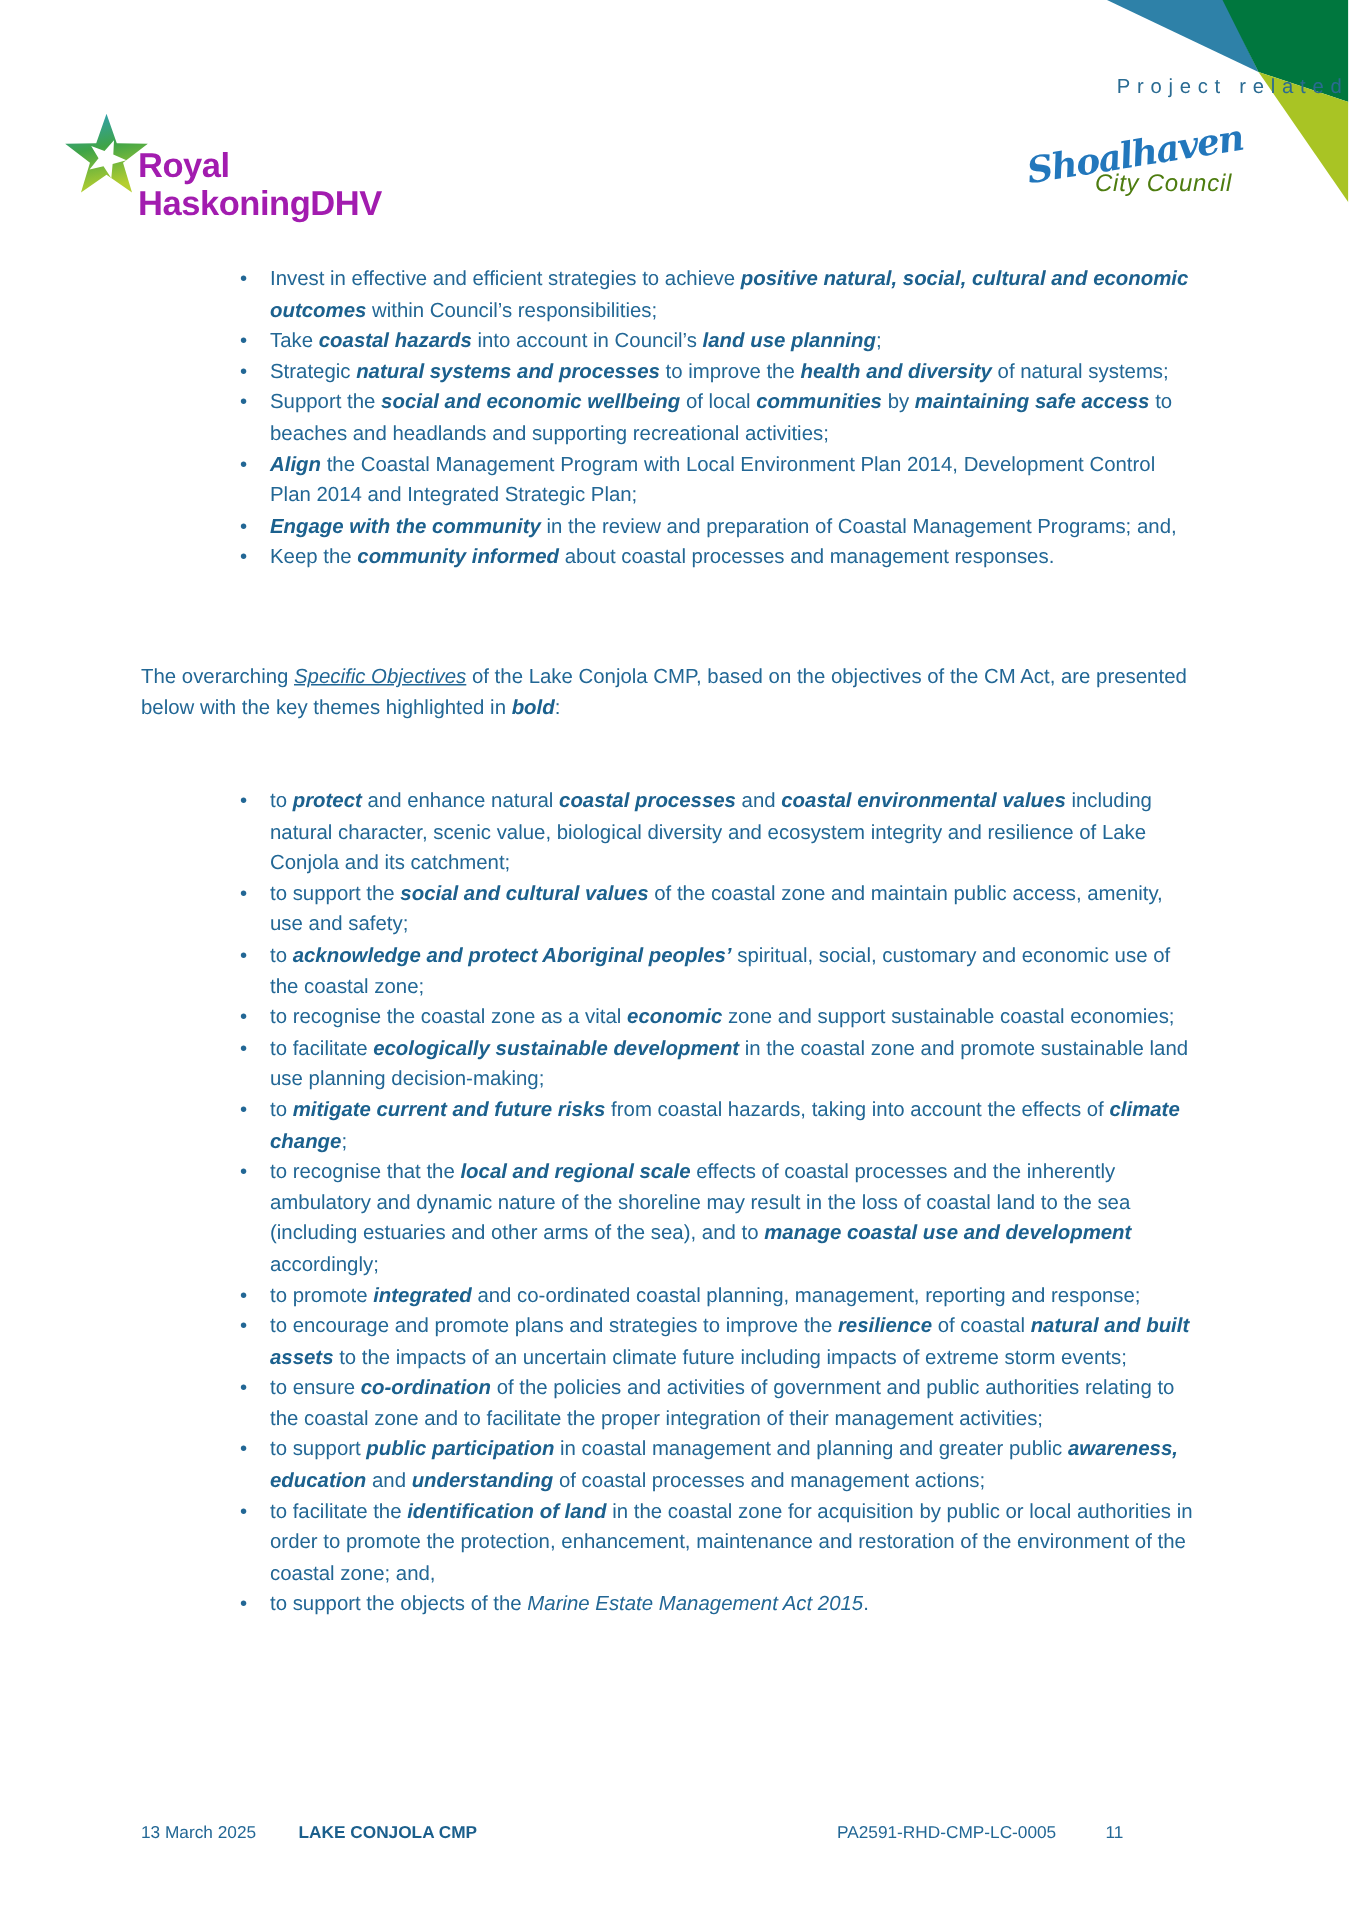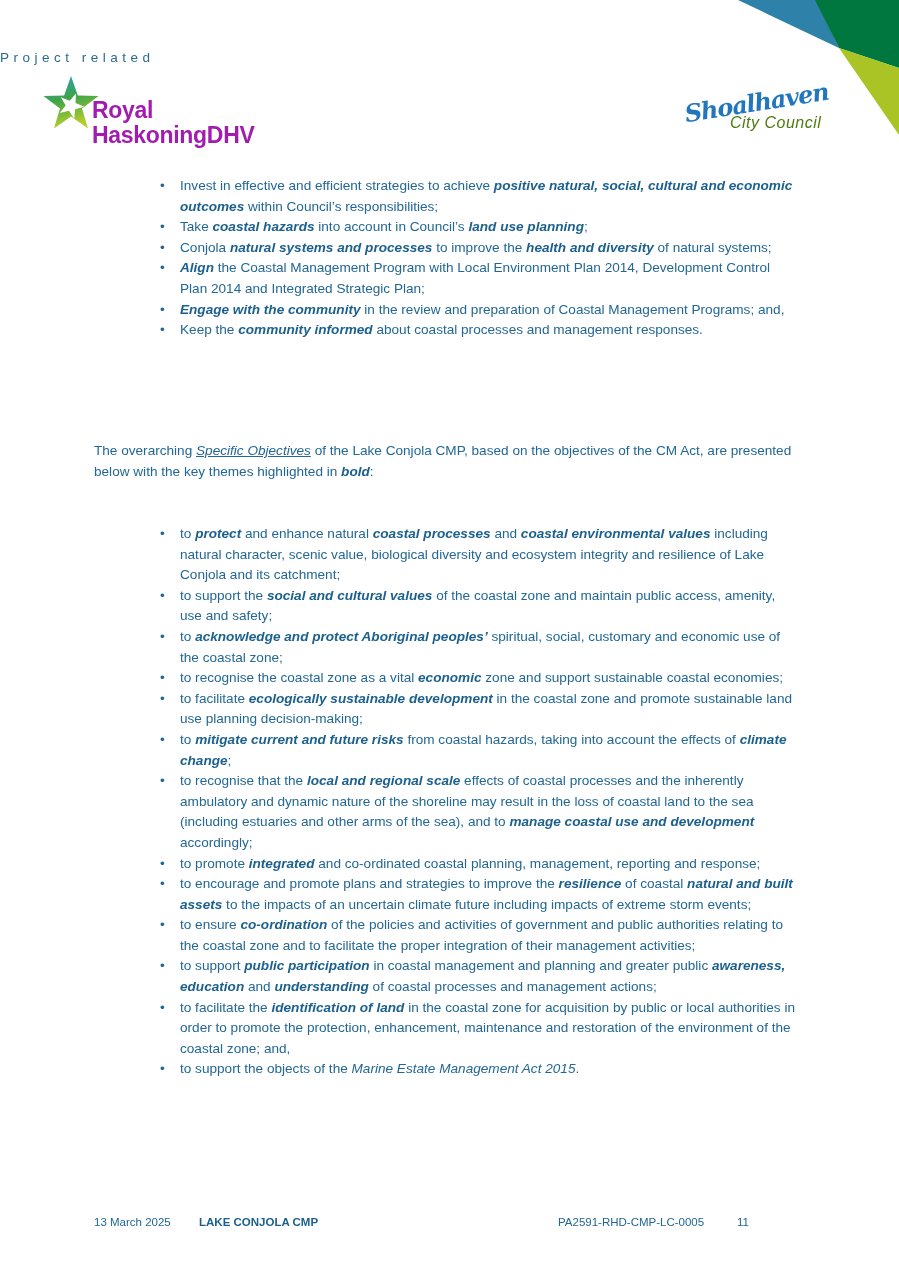--- a/index.html
+++ b/index.html
@@ -1,20 +1,20 @@
 <!DOCTYPE html>
 <html><head>
 <meta charset="utf-8">
 <style>
   html,body{margin:0;padding:0;background:#ffffff;}
   .page{position:relative;width:899px;height:1273px;background:#ffffff;overflow:hidden;
         font-family:"Liberation Sans",sans-serif;color:#226795;}
   .abs{position:absolute;}
   
-  .project-related{top:50px;left:0;width:899px;text-align:left;font-size:13.5px;
+  .project-related{top:50px;left:0;width:899px;text-align:right;font-size:13.5px;
         letter-spacing:4.5px;color:#2a6b92;}
   .corner-svg{top:0;left:0;}
   
   .rhdhv{top:66px;left:42px;width:260px;height:90px;}
   .rhdhv-star{position:absolute;top:0;left:0;}
   .rhdhv-word{position:absolute;top:32px;left:50px;color:#a21caf;font-weight:bold;
         font-size:23px;line-height:25px;letter-spacing:-0.3px;}
   
   .shoalhaven{top:86px;left:678px;width:180px;height:60px;}
   .sh-name{position:absolute;top:2px;left:6px;font-family:"DejaVu Serif",serif;
@@ -76,21 +76,22 @@
   </div>
 
   <div class="abs shoalhaven">
     <span class="sh-name">Shoalhaven</span>
     <span class="sh-sub">City Council</span>
   </div>
 
   <ul class="abs body-text bullets list1">
       <li><span>Invest in effective and efficient strategies to achieve </span><span class="s-bi">positive natural, social, cultural and economic outcomes</span><span> within Council’s responsibilities;</span></li>
       <li><span>Take </span><span class="s-bi">coastal hazards</span><span> into account in Council’s </span><span class="s-bi">land use planning</span><span>;</span></li>
-      <li><span>Conjola </span><span class="s-bi">natural systems and processes</span><span> to improve the </span><span class="s-bi">health and diversity</span><span> of natural systems;</span></li>
+      <li><span>Strategic </span><span class="s-bi">natural systems and processes</span><span> to improve the </span><span class="s-bi">health and diversity</span><span> of natural systems;</span></li>
+      <li><span>Support the </span><span class="s-bi">social and economic wellbeing</span><span> of local </span><span class="s-bi">communities</span><span> by </span><span class="s-bi">maintaining safe access</span><span> to beaches and headlands and supporting recreational activities;</span></li>
       <li><span class="s-bi">Align</span><span> the Coastal Management Program with Local Environment Plan 2014, Development Control Plan 2014 and Integrated Strategic Plan;</span></li>
       <li><span class="s-bi">Engage with the community</span><span> in the review and preparation of Coastal Management Programs; and,</span></li>
       <li><span>Keep the </span><span class="s-bi">community informed</span><span> about coastal processes and management responses.</span></li>
     </ul>
 
   <div class="abs body-text intro-para"><span>The overarching </span><span class="s-iu">Specific Objectives</span><span> of the Lake Conjola CMP, based on the objectives of the CM Act, are presented below with the key themes highlighted in </span><span class="s-bi">bold</span><span>:</span></div>
 
   <ul class="abs body-text bullets list2">
       <li><span>to </span><span class="s-bi">protect</span><span> and enhance natural </span><span class="s-bi">coastal processes</span><span> and </span><span class="s-bi">coastal environmental values</span><span> including natural character, scenic value, biological diversity and ecosystem integrity and resilience of Lake Conjola and its catchment;</span></li>
       <li><span>to support the </span><span class="s-bi">social and cultural values</span><span> of the coastal zone and maintain public access, amenity, use and safety;</span></li>

